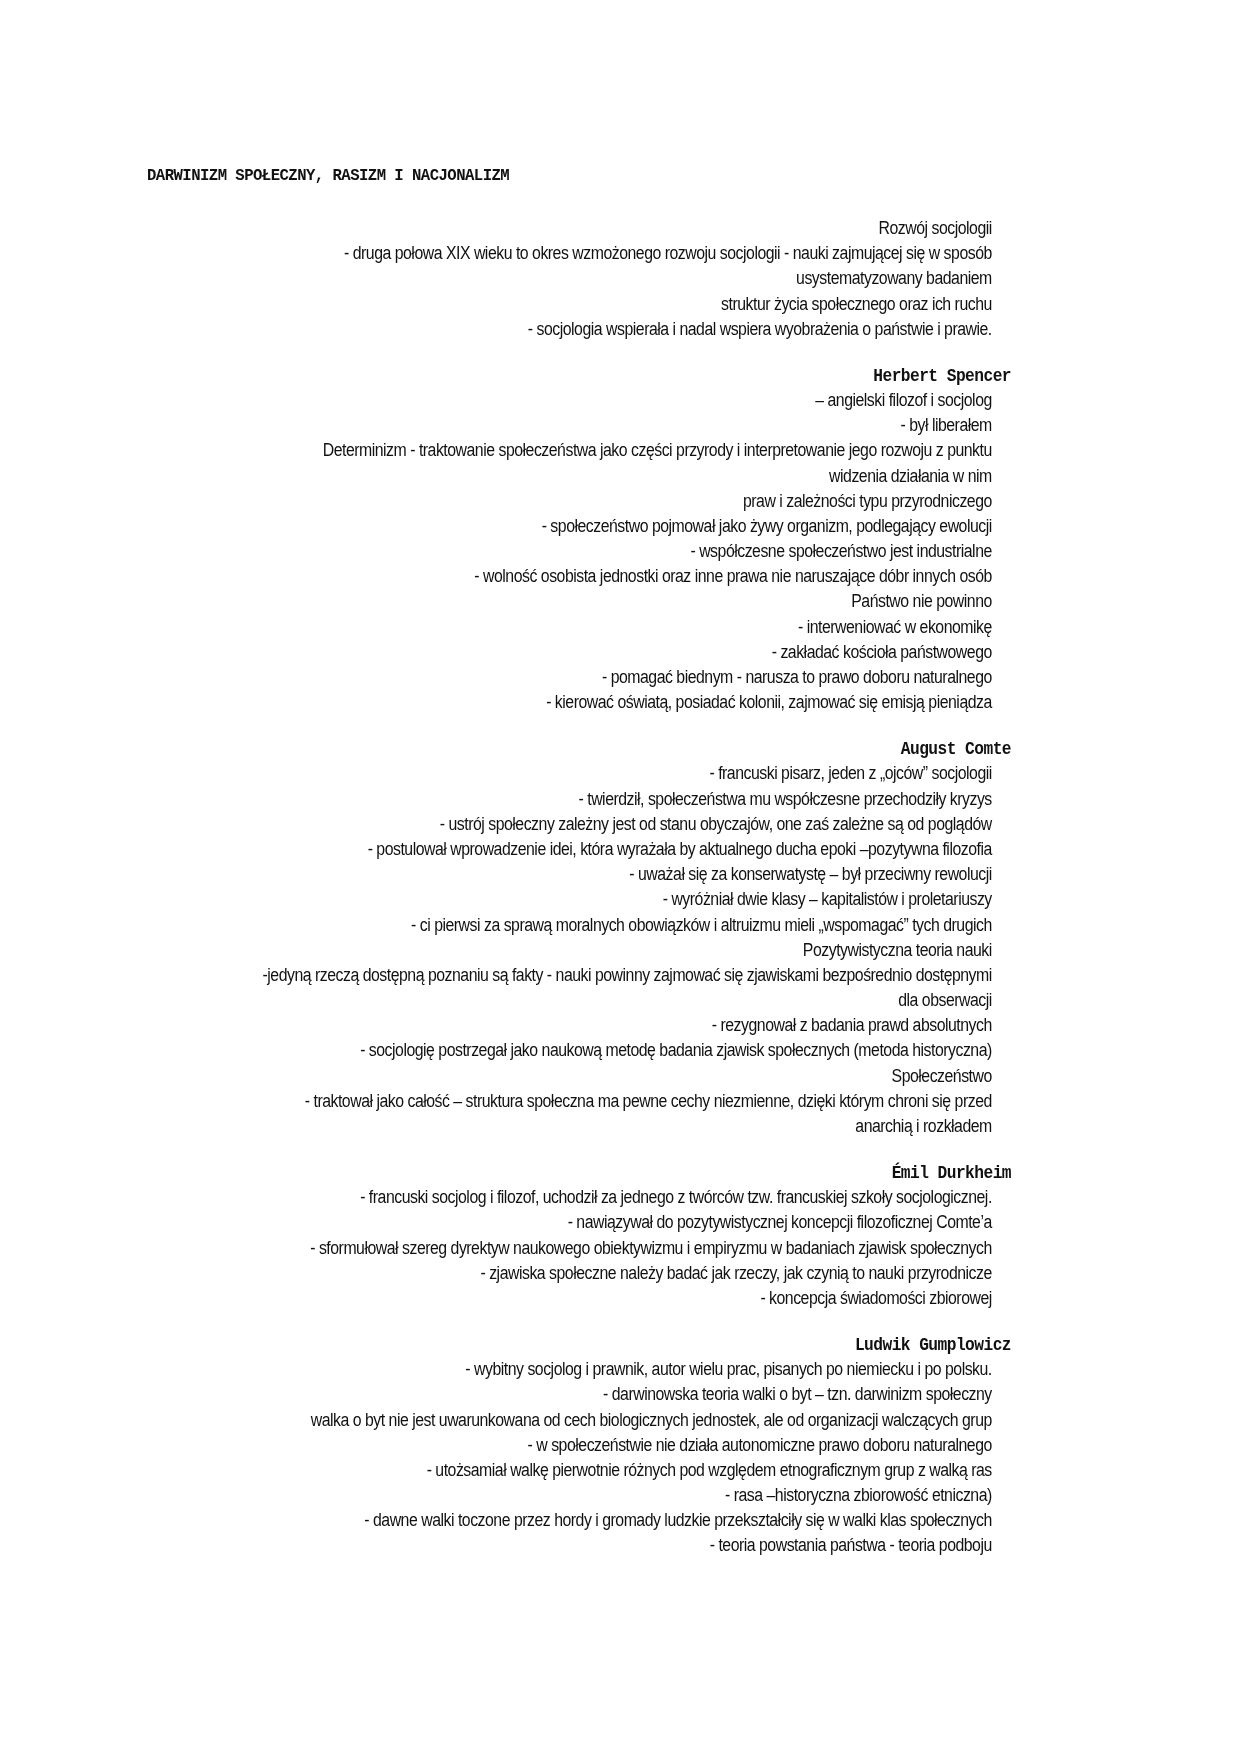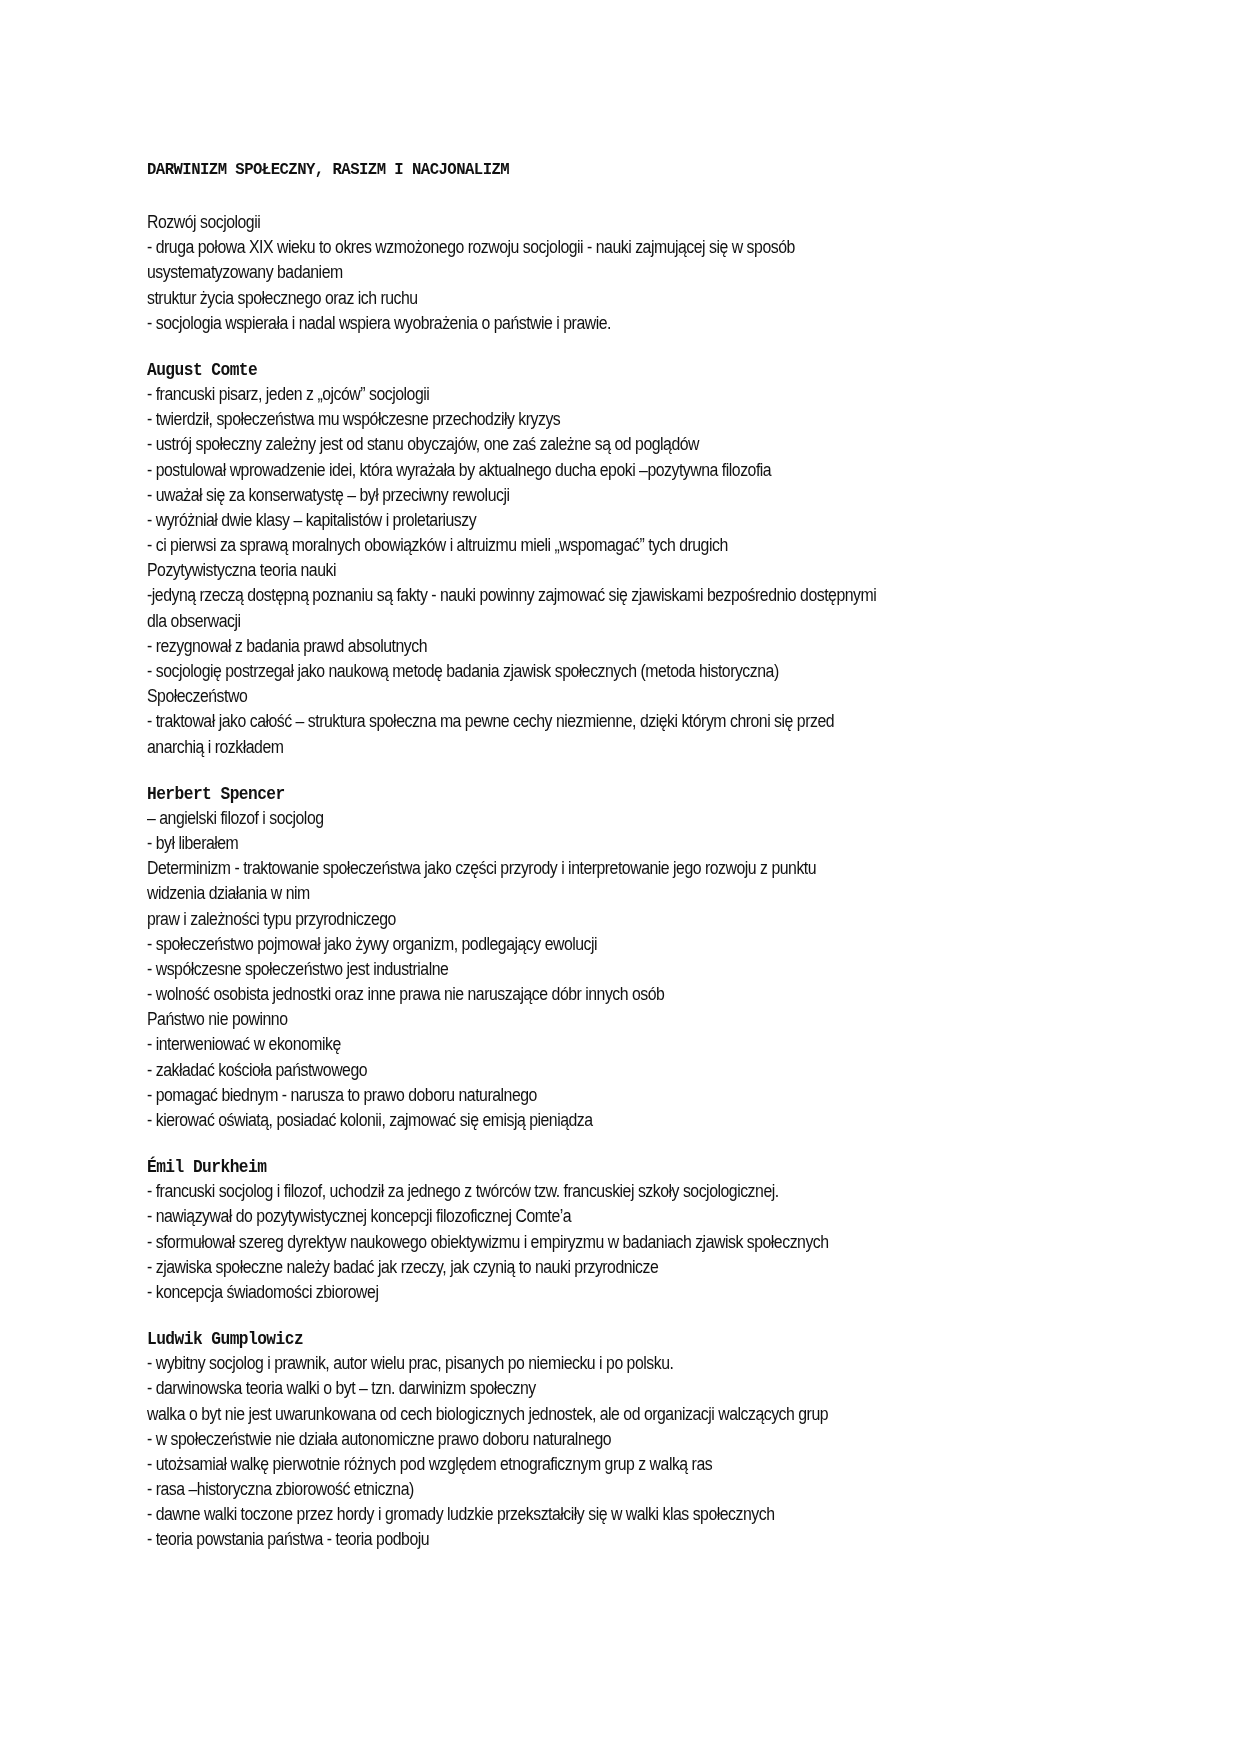--- a/index.html
+++ b/index.html
@@ -10,37 +10,38 @@
     body {
       width: 1240px;
       height: 1754px;
       position: relative;
       overflow: hidden;
       color: #111111;
     }
     .page {
       position: absolute;
       left: 147px;
-      top: 158px;
+      top: 164px;
       width: 960px;
     }
     .doc-title {
       font-family: "Liberation Mono", "DejaVu Sans Mono", monospace;
       font-size: 17px;
       font-weight: bold;
       letter-spacing: -0.6px;
       line-height: 24px;
       height: 24px;
       margin: 0 0 28px 0;
       transform: scaleX(0.92);
       transform-origin: left center;
       white-space: nowrap;
     }
     .section {
       margin: 0 0 22px 0;
+      text-align: right;
     }
     .section-heading {
       font-family: "Liberation Mono", "DejaVu Sans Mono", monospace;
       font-size: 18px;
       font-weight: bold;
       line-height: 24px;
       height: 24px;
       letter-spacing: -0.6px;
       transform: scaleX(0.9);
       transform-origin: left center;
@@ -77,56 +78,56 @@
     <div class="plain-heading">Rozwój socjologii</div>
     <div class="lines">
         <div class="line">- druga połowa XIX wieku to okres wzmożonego rozwoju socjologii - nauki zajmującej się w sposób</div>
         <div class="line">usystematyzowany badaniem</div>
         <div class="line">struktur życia społecznego oraz ich ruchu</div>
         <div class="line">- socjologia wspierała i nadal wspiera wyobrażenia o państwie i prawie.</div>
       </div>
   </div>
 
   <div class="section">
+    <div class="section-heading">Herbert Spencer</div>
+    <div class="lines">
+        <div class="line">–  angielski filozof i socjolog</div>
+        <div class="line">- był liberałem</div>
+        <div class="line">Determinizm - traktowanie społeczeństwa jako części przyrody i interpretowanie jego rozwoju z punktu</div>
+        <div class="line">widzenia działania w nim</div>
+        <div class="line">praw i zależności typu przyrodniczego</div>
+        <div class="line">- społeczeństwo pojmował jako żywy organizm, podlegający ewolucji</div>
+        <div class="line">- współczesne społeczeństwo jest industrialne</div>
+        <div class="line">- wolność osobista jednostki oraz inne prawa nie naruszające dóbr innych osób</div>
+        <div class="line">Państwo nie powinno</div>
+        <div class="line">- interweniować w ekonomikę</div>
+        <div class="line">- zakładać kościoła państwowego</div>
+        <div class="line">- pomagać biednym - narusza to prawo doboru naturalnego</div>
+        <div class="line">- kierować oświatą, posiadać kolonii, zajmować się emisją pieniądza</div>
+      </div>
+  </div>
+
+  <div class="section">
     <div class="section-heading">August Comte</div>
     <div class="lines">
         <div class="line">- francuski pisarz, jeden z „ojców” socjologii</div>
         <div class="line">- twierdził, społeczeństwa mu współczesne przechodziły kryzys</div>
         <div class="line">- ustrój społeczny zależny jest od stanu obyczajów, one zaś zależne są od poglądów</div>
         <div class="line">- postulował wprowadzenie idei, która wyrażała by aktualnego ducha epoki –pozytywna filozofia</div>
         <div class="line">- uważał się za konserwatystę – był przeciwny rewolucji</div>
         <div class="line">- wyróżniał dwie klasy – kapitalistów i proletariuszy</div>
         <div class="line">- ci pierwsi za sprawą moralnych obowiązków i altruizmu mieli „wspomagać” tych drugich</div>
         <div class="line">Pozytywistyczna teoria nauki</div>
         <div class="line">-jedyną rzeczą dostępną poznaniu są fakty - nauki powinny zajmować się zjawiskami bezpośrednio dostępnymi</div>
         <div class="line">dla obserwacji</div>
         <div class="line">- rezygnował z badania prawd absolutnych</div>
         <div class="line">- socjologię postrzegał jako naukową metodę badania zjawisk społecznych (metoda historyczna)</div>
         <div class="line">Społeczeństwo</div>
         <div class="line">- traktował jako całość – struktura społeczna ma pewne cechy niezmienne, dzięki którym chroni się przed</div>
         <div class="line">anarchią i rozkładem</div>
-      </div>
-  </div>
-
-  <div class="section">
-    <div class="section-heading">Herbert Spencer</div>
-    <div class="lines">
-        <div class="line">–  angielski filozof i socjolog</div>
-        <div class="line">- był liberałem</div>
-        <div class="line">Determinizm - traktowanie społeczeństwa jako części przyrody i interpretowanie jego rozwoju z punktu</div>
-        <div class="line">widzenia działania w nim</div>
-        <div class="line">praw i zależności typu przyrodniczego</div>
-        <div class="line">- społeczeństwo pojmował jako żywy organizm, podlegający ewolucji</div>
-        <div class="line">- współczesne społeczeństwo jest industrialne</div>
-        <div class="line">- wolność osobista jednostki oraz inne prawa nie naruszające dóbr innych osób</div>
-        <div class="line">Państwo nie powinno</div>
-        <div class="line">- interweniować w ekonomikę</div>
-        <div class="line">- zakładać kościoła państwowego</div>
-        <div class="line">- pomagać biednym - narusza to prawo doboru naturalnego</div>
-        <div class="line">- kierować oświatą, posiadać kolonii, zajmować się emisją pieniądza</div>
       </div>
   </div>
 
   <div class="section">
     <div class="section-heading">Émil Durkheim</div>
     <div class="lines">
         <div class="line">- francuski socjolog i filozof, uchodził za jednego z twórców tzw. francuskiej szkoły socjologicznej.</div>
         <div class="line">- nawiązywał do pozytywistycznej koncepcji filozoficznej Comte’a</div>
         <div class="line">- sformułował szereg dyrektyw naukowego obiektywizmu i empiryzmu w badaniach zjawisk społecznych</div>
         <div class="line">- zjawiska społeczne należy badać jak rzeczy, jak czynią to nauki przyrodnicze</div>

